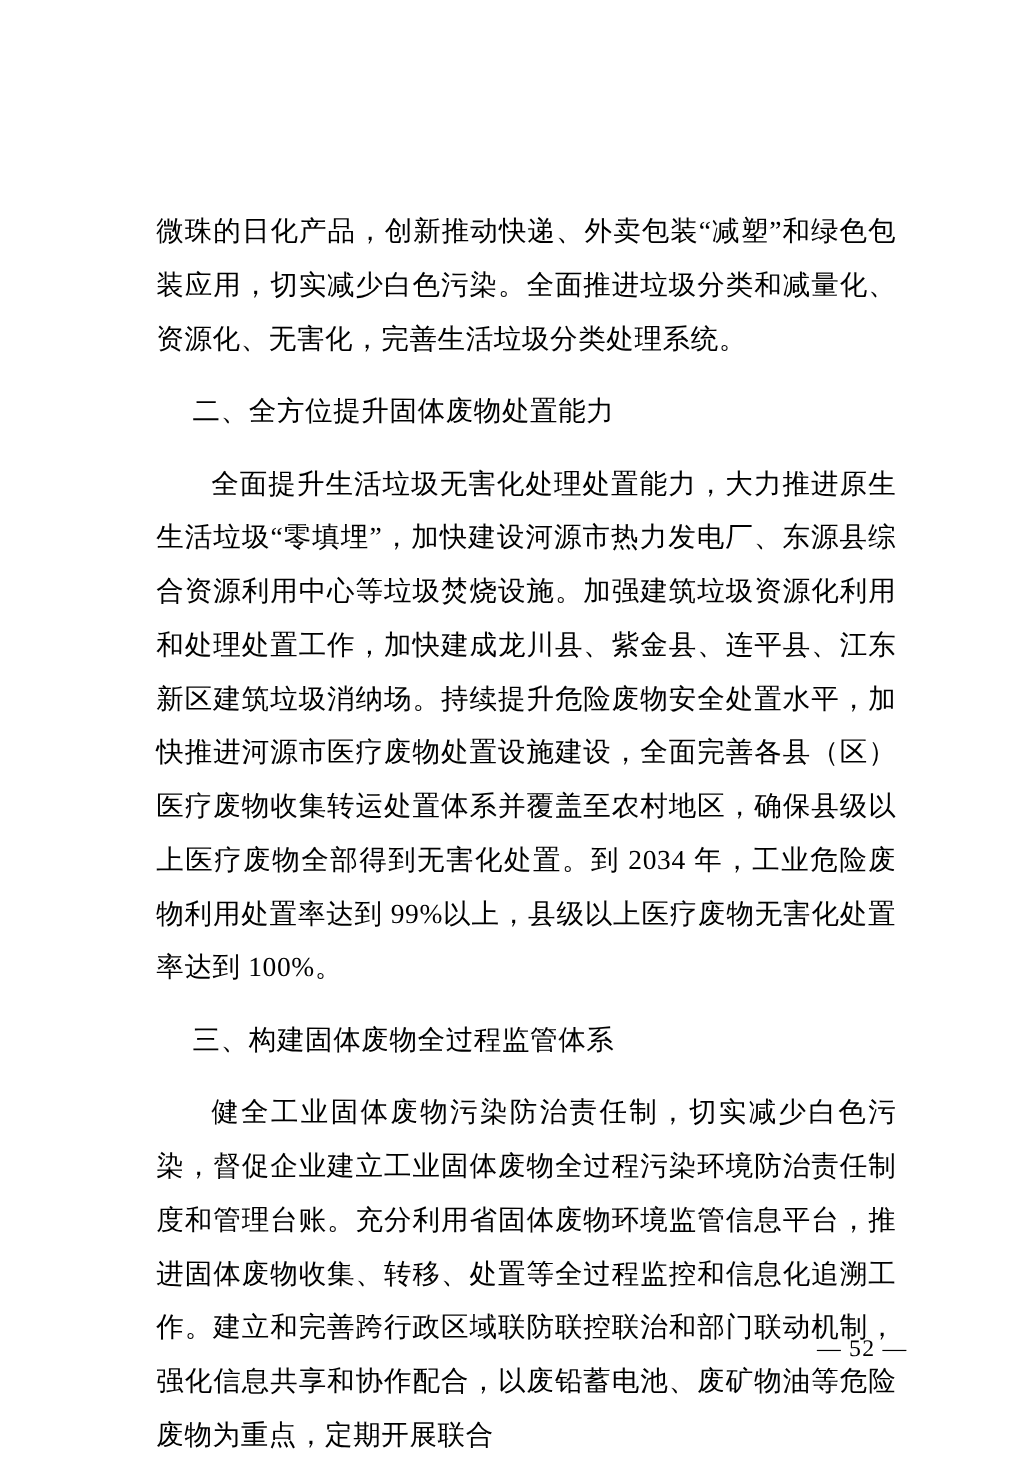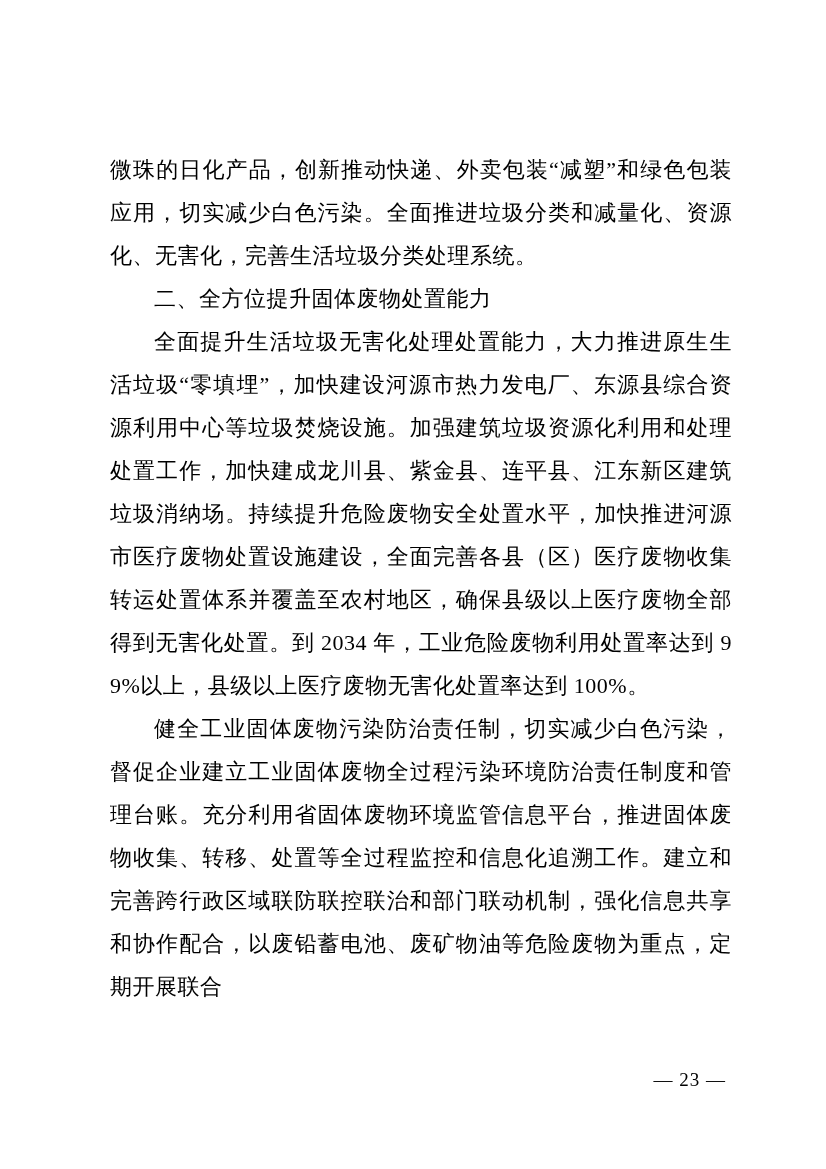--- a/index.html
+++ b/index.html
@@ -17,21 +17,21 @@
     font-family: "Liberation Serif", "DejaVu Serif", serif;
     color: #000000;
   }
   .content {
     position: absolute;
     top: 148px;
     left: 110px;
     width: 622px;
   }
   .para {
-    margin: 0;
+    margin: 15px;
     font-size: 22px;
     line-height: 43px;
     text-align: justify;
     text-justify: inter-ideograph;
     letter-spacing: 0.5px;
     word-break: break-all;
   }
   .para.indent {
     text-indent: 2em;
   }
@@ -55,16 +55,17 @@
   }
 </style>
 </head>
 <body>
 
 <div class="page">
   <div class="content">
     <p class="para">微珠的日化产品，创新推动快递、外卖包装“减塑”和绿色包装应用，切实减少白色污染。全面推进垃圾分类和减量化、资源化、无害化，完善生活垃圾分类处理系统。</p>
     <h2 class="heading">二、全方位提升固体废物处置能力</h2>
     <p class="para indent">全面提升生活垃圾无害化处理处置能力，大力推进原生生活垃圾“零填埋”，加快建设河源市热力发电厂、东源县综合资源利用中心等垃圾焚烧设施。加强建筑垃圾资源化利用和处理处置工作，加快建成龙川县、紫金县、连平县、江东新区建筑垃圾消纳场。持续提升危险废物安全处置水平，加快推进河源市医疗废物处置设施建设，全面完善各县（区）医疗废物收集转运处置体系并覆盖至农村地区，确保县级以上医疗废物全部得到无害化处置。到 2034 年，工业危险废物利用处置率达到 99%以上，县级以上医疗废物无害化处置率达到 100%。</p>
+    <h2 class="heading">三、构建固体废物全过程监管体系</h2>
     <p class="para indent">健全工业固体废物污染防治责任制，切实减少白色污染，督促企业建立工业固体废物全过程污染环境防治责任制度和管理台账。充分利用省固体废物环境监管信息平台，推进固体废物收集、转移、处置等全过程监控和信息化追溯工作。建立和完善跨行政区域联防联控联治和部门联动机制，强化信息共享和协作配合，以废铅蓄电池、废矿物油等危险废物为重点，定期开展联合</p>
   </div>
-  <div class="page-number">— 23 —</div>
+  <div class="page-number">— 52 —</div>
 </div>
 
 </body></html>

